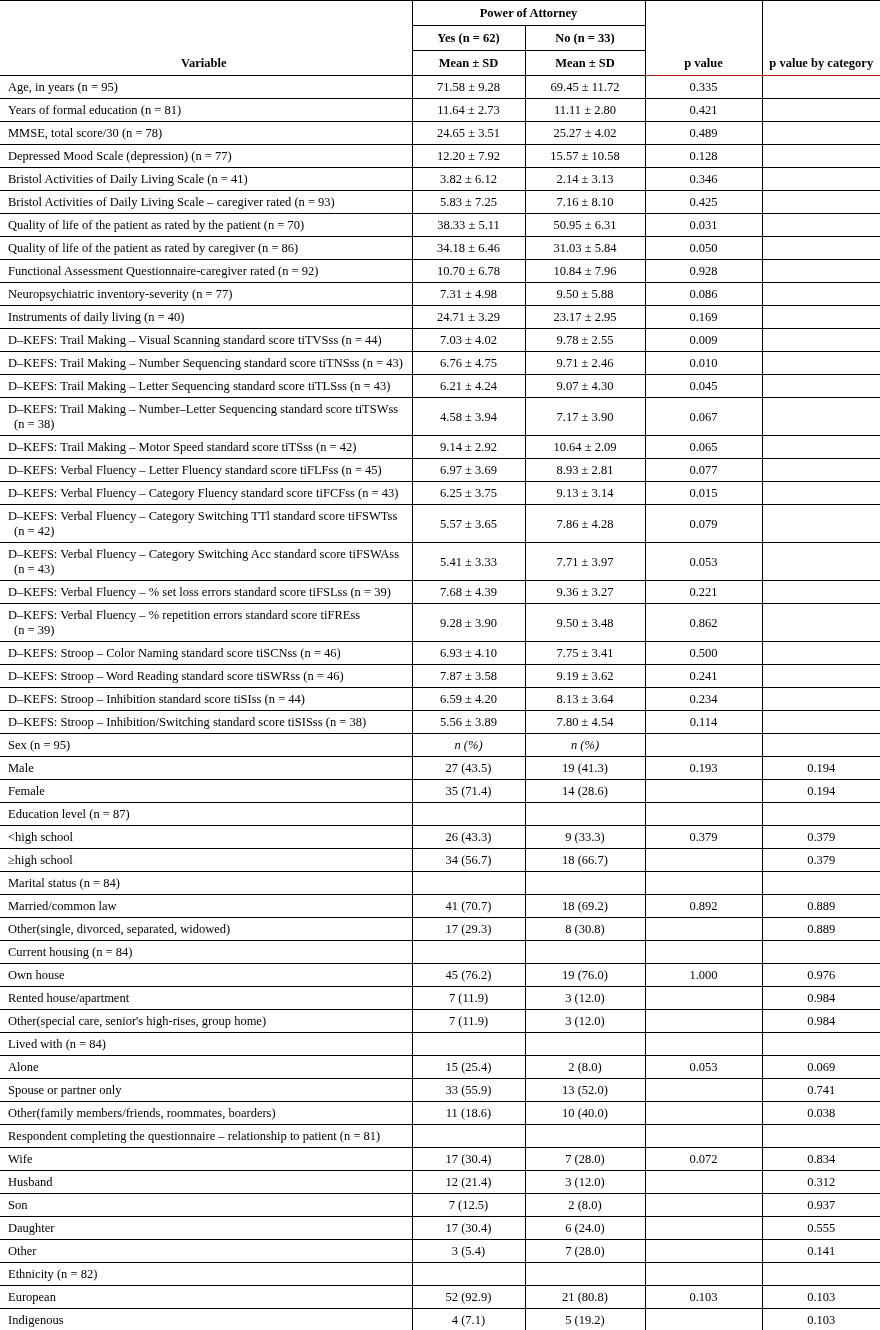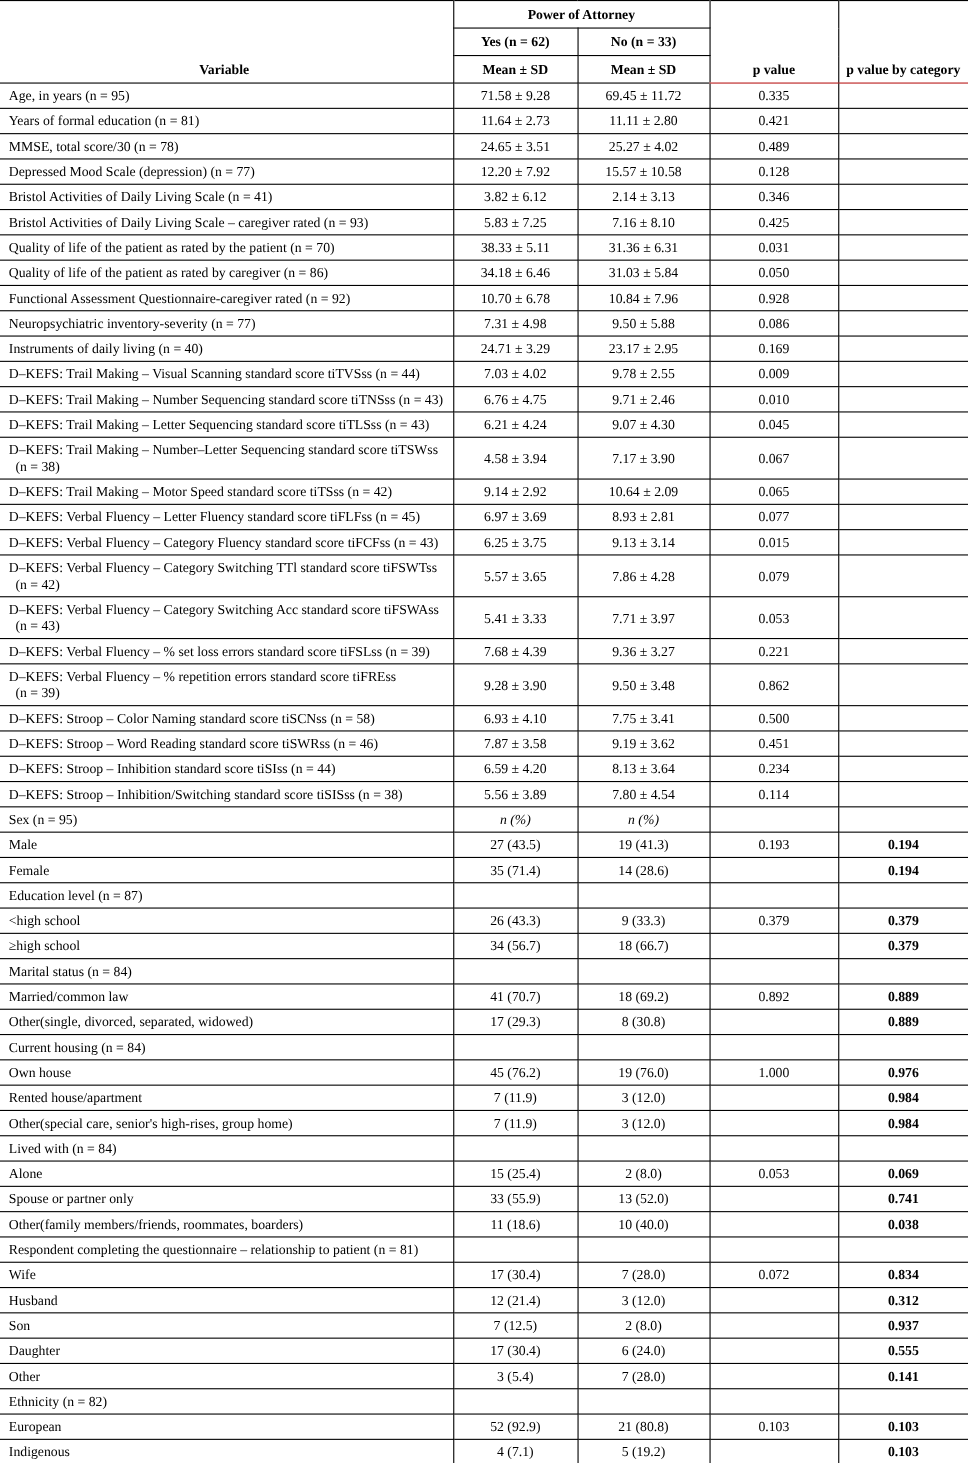--- a/index.html
+++ b/index.html
@@ -43,21 +43,21 @@
   .th-p {
     text-align: center;
     vertical-align: bottom;
     border-right: 1px solid #000;
     border-bottom: 1px solid #b91c1c;
     white-space: nowrap;
   }
   .th-pcat { border-right: none; padding-left: 2px; padding-right: 2px; }
   td.cell { border: 1px solid #000; padding: 4px 4px 3px; }
   tr > td:first-child { border-left: none; }
-  tr > td:last-child { border-right: none; font-weight: bold; }
+  tr > td:last-child { border-right: none; }
   td.var { text-align: left; padding-left: 8px; padding-right: 4px; }
   td.num { text-align: center; }
   .label2 { padding-left: 6px; }
   .nitalic { font-style: italic; }
 </style>
 </head>
 <body>
 
 <table>
   <colgroup>
@@ -136,21 +136,21 @@
         <td class="cell num">5.83 ± 7.25</td>
         <td class="cell num">7.16 ± 8.10</td>
         <td class="cell num">0.425</td>
         <td class="cell num"></td>
       </tr>
       <tr>
         <td class="cell var">
           <div>Quality of life of the patient as rated by the patient (n = 70)</div>
         </td>
         <td class="cell num">38.33 ± 5.11</td>
-        <td class="cell num">31.36 ± 6.31</td>
+        <td class="cell num">50.95 ± 6.31</td>
         <td class="cell num">0.031</td>
         <td class="cell num"></td>
       </tr>
       <tr>
         <td class="cell var">
           <div>Quality of life of the patient as rated by caregiver (n = 86)</div>
         </td>
         <td class="cell num">34.18 ± 6.46</td>
         <td class="cell num">31.03 ± 5.84</td>
         <td class="cell num">0.050</td>
@@ -281,34 +281,34 @@
           <div>D–KEFS: Verbal Fluency – % repetition errors standard score tiFREss</div>
           <div class="label2">(n = 39)</div>
         </td>
         <td class="cell num">9.28 ± 3.90</td>
         <td class="cell num">9.50 ± 3.48</td>
         <td class="cell num">0.862</td>
         <td class="cell num"></td>
       </tr>
       <tr>
         <td class="cell var">
-          <div>D–KEFS: Stroop – Color Naming standard score tiSCNss (n = 58)</div>
+          <div>D–KEFS: Stroop – Color Naming standard score tiSCNss (n = 46)</div>
         </td>
         <td class="cell num">6.93 ± 4.10</td>
         <td class="cell num">7.75 ± 3.41</td>
         <td class="cell num">0.500</td>
         <td class="cell num"></td>
       </tr>
       <tr>
         <td class="cell var">
           <div>D–KEFS: Stroop – Word Reading standard score tiSWRss (n = 46)</div>
         </td>
         <td class="cell num">7.87 ± 3.58</td>
         <td class="cell num">9.19 ± 3.62</td>
-        <td class="cell num">0.451</td>
+        <td class="cell num">0.241</td>
         <td class="cell num"></td>
       </tr>
       <tr>
         <td class="cell var">
           <div>D–KEFS: Stroop – Inhibition standard score tiSIss (n = 44)</div>
         </td>
         <td class="cell num">6.59 ± 4.20</td>
         <td class="cell num">8.13 ± 3.64</td>
         <td class="cell num">0.234</td>
         <td class="cell num"></td>

